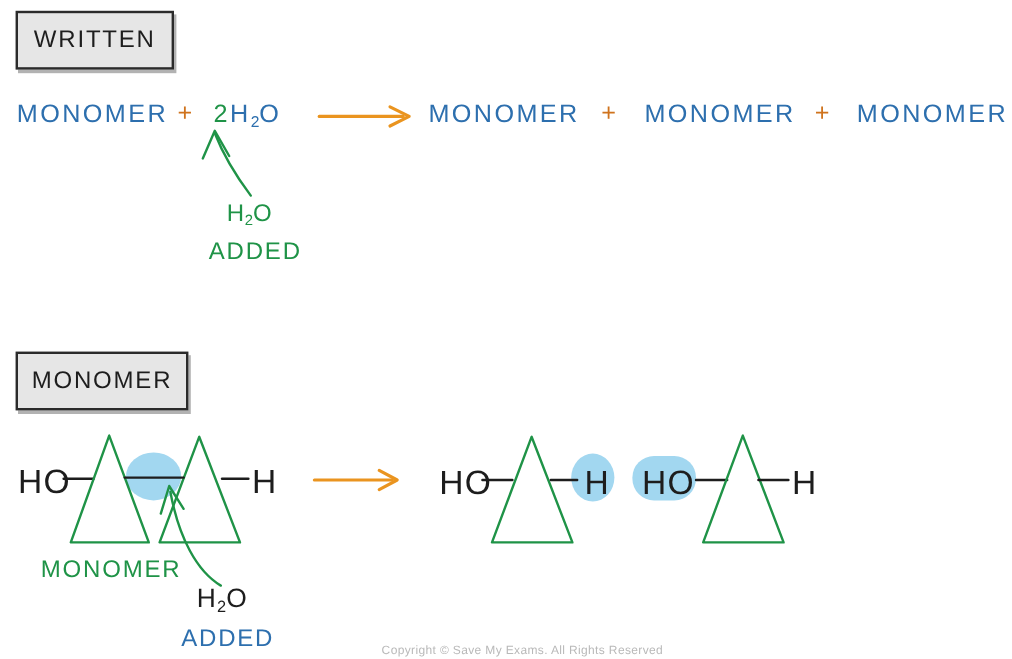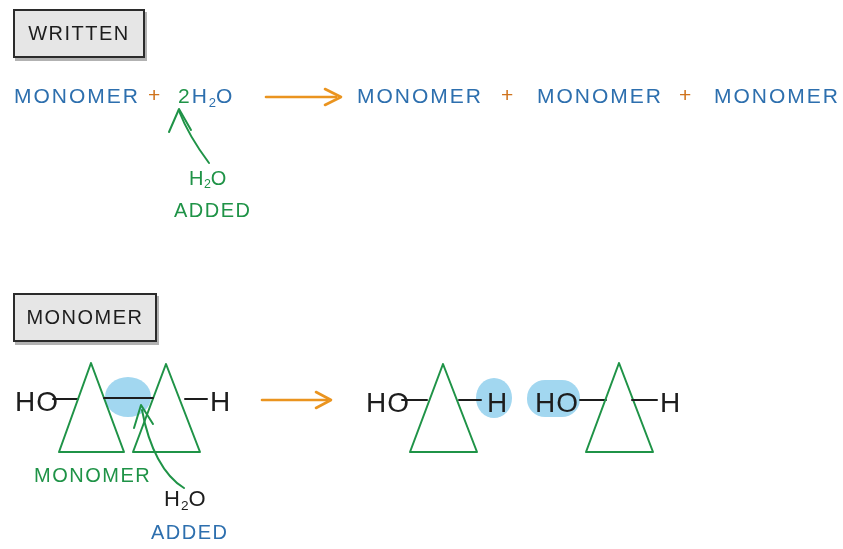--- a/index.html
+++ b/index.html
@@ -119,13 +119,14 @@
   <span class="t caption green" style="left:34px; top:465px;">MONOMER</span>
 
   <span class="t group ink" style="left:164px; top:488px; font-size:22px;"><span>H</span><span class="sub">2</span><span>O</span></span>
   <span class="t caption blue" style="left:151px; top:522px;">ADDED</span>
 
   <span class="t group ink" style="left:366px; top:389px;">HO</span>
   <span class="t group ink" style="left:487px; top:389px;">H</span>
   <span class="t group ink" style="left:535px; top:389px;">HO</span>
   <span class="t group ink" style="left:660px; top:389px;">H</span>
 
+  <span class="copyright" style="left:318px; top:537px;">Copyright © Save My Exams. All Rights Reserved</span>
 </div>
 
 </body></html>

